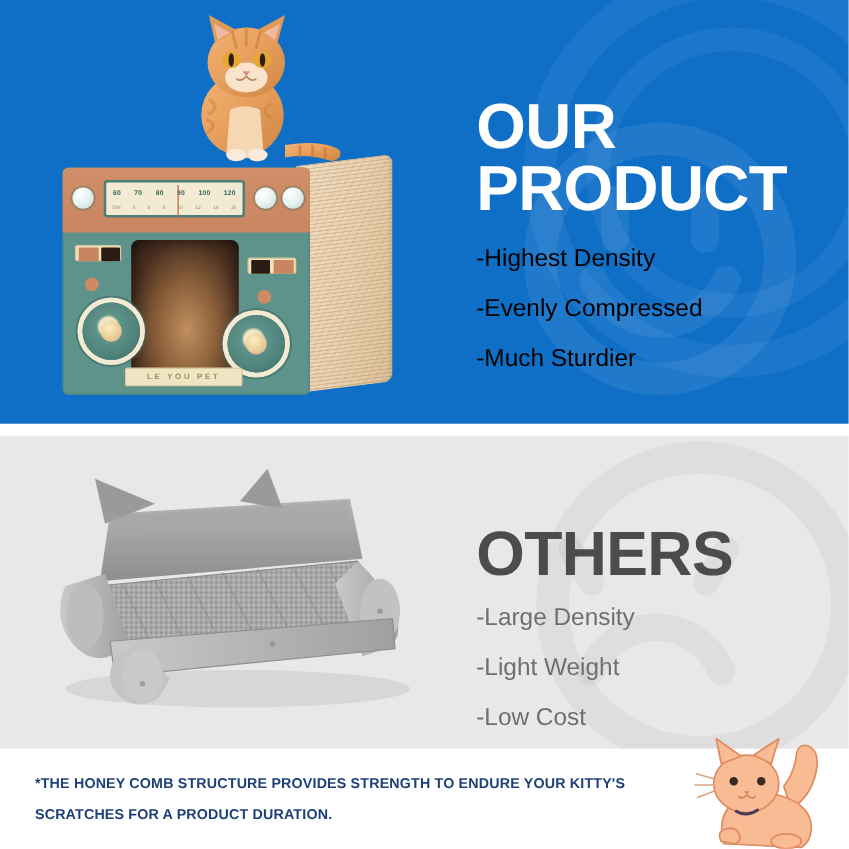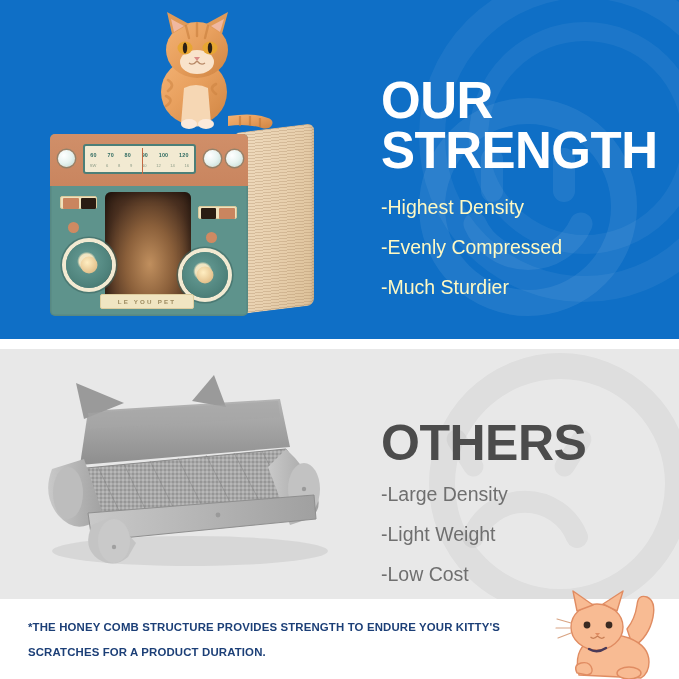--- a/index.html
+++ b/index.html
@@ -115,21 +115,21 @@
   }
   .brand-plate span { font-size:6.2px; letter-spacing:2.2px; color:#9c8a5f; font-weight:bold; }
 
   
   .txt-top { position:absolute; left:381px; top:76px; width:290px; }
   .h-big {
     color:#ffffff; font-weight:bold; font-size:51px; line-height:50px;
     letter-spacing:-0.5px; font-family:"Liberation Sans", sans-serif;
   }
   .bullets-top { margin-top:21px; }
-  .bullets-top li { list-style:none; color:#fef9c3; font-size:19.5px; line-height:20px; margin-bottom:20px; }
+  .bullets-top li { list-style:none; color:#000000; font-size:19.5px; line-height:20px; margin-bottom:20px; }
 
   
   .panel-bot {
     position:absolute; left:0; top:349px; width:679px; height:250px;
     background:#e8e8e8; overflow:hidden;
   }
   .ring-wm-g { position:absolute; border-radius:50%; border:26px solid rgba(0,0,0,0.045); }
   .ring-ga { width:262px; height:262px; right:-12px; top:4px; }
   .face-wm-g { position:absolute; right:64px; top:48px; width:180px; height:170px; }
 
@@ -263,21 +263,21 @@
 
           <div class="brand-plate">
             <span>LE YOU PET</span>
           </div>
         </div>
       </div>
     </div>
 
     <div class="txt-top">
       <div class="h-big">OUR</div>
-      <div class="h-big">STRENGTH</div>
+      <div class="h-big">PRODUCT</div>
       <ul class="bullets-top">
         <li>-Highest Density</li>
         <li>-Evenly Compressed</li>
         <li>-Much Sturdier</li>
       </ul>
     </div>
   </div>
 
   <div class="panel-bot">
 

